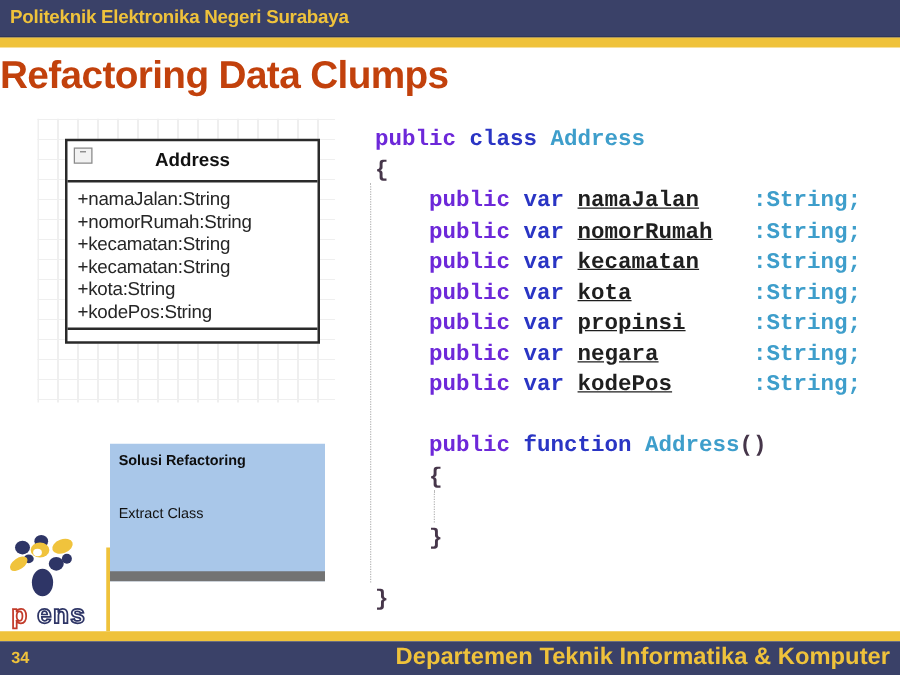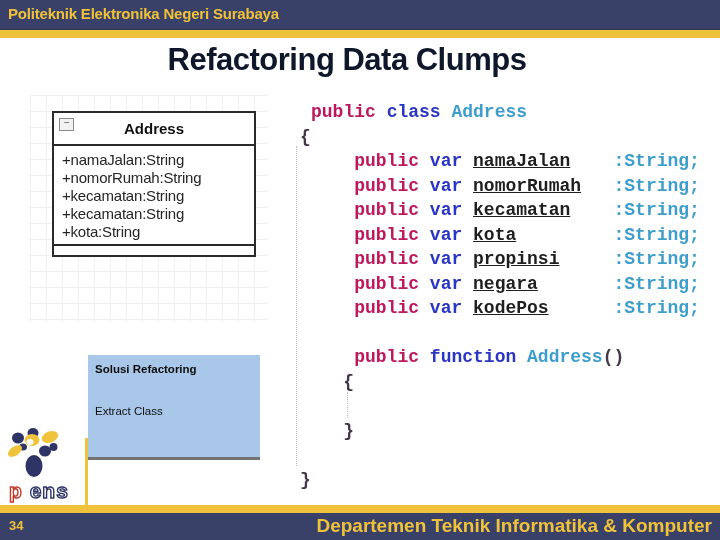--- a/index.html
+++ b/index.html
@@ -6,22 +6,22 @@
     font-family:"Liberation Sans",sans-serif;}
   .slide{position:relative;width:720px;height:540px;background:#ffffff;}
 
   
   .topbar{position:absolute;left:0;top:0;width:720px;height:29px;background:#3a4168;
     border-bottom:1px solid #2e3453;}
   .topbar span{display:block;padding-left:8px;line-height:28px;color:#efc23b;
     font-weight:bold;font-size:15px;letter-spacing:-0.2px;}
   .top-stripe{position:absolute;left:0;top:30px;width:720px;height:8px;background:#efc23b;}
 
-  .title{position:absolute;left:0;top:42px;width:694px;margin:0;text-align:center;
-    font-size:31px;font-weight:bold;color:#0f172a;letter-spacing:-0.5px;}
+  .title{position:absolute;left:0;top:42px;width:694px;margin:0;text-align:left;
+    font-size:31px;font-weight:bold;color:#c2410c;letter-spacing:-0.5px;}
 
   
   .diagram-canvas{position:absolute;left:30px;top:95px;width:238px;height:227px;background:#fff;
     background-image:
       repeating-linear-gradient(to right,#efefef 0 1px,transparent 1px 16px),
       repeating-linear-gradient(to bottom,#efefef 0 1px,transparent 1px 16px);}
   .uml-box{position:absolute;left:22px;top:16px;width:200px;background:#fff;
     border:2px solid #2a2a2a;}
   .uml-header{position:relative;height:31px;border-bottom:2px solid #2a2a2a;
     display:flex;align-items:center;justify-content:center;}
@@ -30,33 +30,33 @@
     font-family:"Liberation Mono",monospace;}
   .uml-title{font-weight:bold;font-size:15px;color:#111;}
   .uml-fields{padding:5px 12px 3px 8px;}
   .uml-field{height:18px;line-height:18px;font-size:15px;color:#262626;letter-spacing:-0.2px;}
   .uml-methods{height:9px;border-top:2px solid #2a2a2a;}
 
   
   .code{position:absolute;left:300px;top:100px;margin:0;
     font-family:"Liberation Mono",monospace;font-weight:bold;font-size:18px;line-height:24.5px;}
   .code-line{height:24.5px;white-space:pre;}
-  .tok-kw{color:#be185d;margin-left:11px;}
+  .tok-kw{color:#6d28d9;}
   .tok-kw2{color:#2a35c4;}
   .tok-type{color:#3e9ecb;}
   .tok-id{color:#1f1f1f;text-decoration:underline;}
   .tok-plain{color:#333333;}
   .tok-brace{color:#46364a;}
   .guide{position:absolute;width:0;border-left:1px dotted #b9b9b9;}
   .guide-outer{left:296px;top:146px;height:320px;}
   .guide-inner{left:347px;top:392px;height:26px;}
 
   
   .note-box{position:absolute;left:88px;top:355px;width:165px;height:94px;background:#a9c7e9;
-    border-bottom:3px solid #737373;padding:8px 0 0 7px;box-sizing:content-box;}
+    border-bottom:8px solid #737373;padding:8px 0 0 7px;box-sizing:content-box;}
   .note-title{font-size:11.5px;font-weight:bold;color:#0d0d0d;}
   .note-body{font-size:11.5px;color:#101010;margin-top:30px;}
 
   .vline{position:absolute;left:85px;top:438px;width:3px;height:67px;background:#efc23b;}
 
   .pens-logo{position:absolute;left:5px;top:424px;}
 
   
   .bottom-stripe{position:absolute;left:0;top:505px;width:720px;height:8px;background:#efc23b;}
   .footbar{position:absolute;left:0;top:513px;width:720px;height:34px;background:#3a4168;}
@@ -82,20 +82,21 @@
       <div class="uml-header">
         <span class="collapse">−</span>
         <span class="uml-title">Address</span>
       </div>
       <div class="uml-fields">
           <div class="uml-field">+namaJalan:String</div>
           <div class="uml-field">+nomorRumah:String</div>
           <div class="uml-field">+kecamatan:String</div>
           <div class="uml-field">+kecamatan:String</div>
           <div class="uml-field">+kota:String</div>
+          <div class="uml-field">+kodePos:String</div>
         </div>
       <div class="uml-methods"></div>
     </div>
   </section>
 
   <div class="guide guide-outer"></div>
   <div class="guide guide-inner"></div>
   <pre class="code"><div class="code-line"><span class="tok-kw">public </span><span class="tok-kw2">class </span><span class="tok-type">Address</span></div><div class="code-line"><span class="tok-brace">{</span></div><div class="code-line"><span class="tok-kw">    public </span><span class="tok-kw2">var </span><span class="tok-id">namaJalan</span><span class="tok-plain">    </span><span class="tok-type">:String;</span></div><div class="code-line"><span class="tok-kw">    public </span><span class="tok-kw2">var </span><span class="tok-id">nomorRumah</span><span class="tok-plain">   </span><span class="tok-type">:String;</span></div><div class="code-line"><span class="tok-kw">    public </span><span class="tok-kw2">var </span><span class="tok-id">kecamatan</span><span class="tok-plain">    </span><span class="tok-type">:String;</span></div><div class="code-line"><span class="tok-kw">    public </span><span class="tok-kw2">var </span><span class="tok-id">kota</span><span class="tok-plain">         </span><span class="tok-type">:String;</span></div><div class="code-line"><span class="tok-kw">    public </span><span class="tok-kw2">var </span><span class="tok-id">propinsi</span><span class="tok-plain">     </span><span class="tok-type">:String;</span></div><div class="code-line"><span class="tok-kw">    public </span><span class="tok-kw2">var </span><span class="tok-id">negara</span><span class="tok-plain">       </span><span class="tok-type">:String;</span></div><div class="code-line"><span class="tok-kw">    public </span><span class="tok-kw2">var </span><span class="tok-id">kodePos</span><span class="tok-plain">      </span><span class="tok-type">:String;</span></div><div class="code-line">&nbsp;</div><div class="code-line"><span class="tok-kw">    public </span><span class="tok-kw2">function </span><span class="tok-type">Address</span><span class="tok-brace">()</span></div><div class="code-line"><span class="tok-brace">    {</span></div><div class="code-line">&nbsp;</div><div class="code-line"><span class="tok-brace">    }</span></div><div class="code-line">&nbsp;</div><div class="code-line"><span class="tok-brace">}</span></div></pre>
 
   <aside class="note-box">

